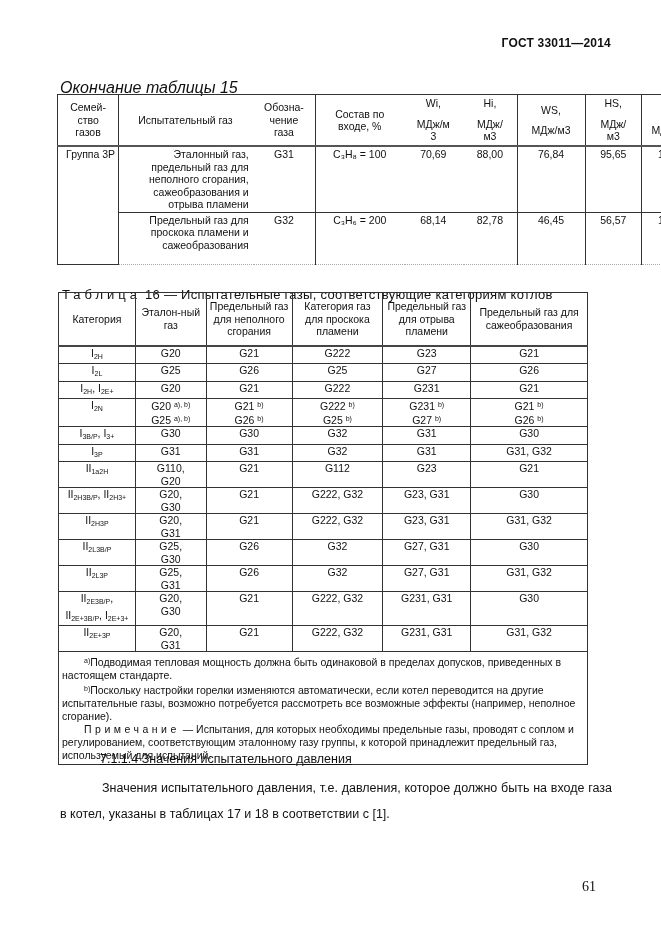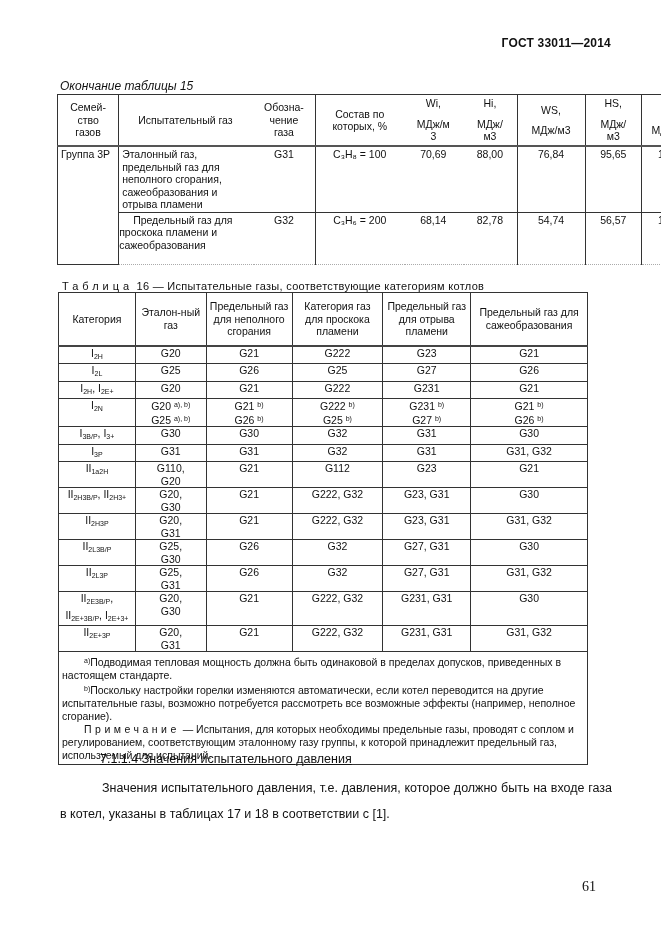--- a/index.html
+++ b/index.html
@@ -6,40 +6,40 @@
   body {
     width: 661px; height: 935px; position: relative; overflow: hidden;
     font-family: "Liberation Sans", "DejaVu Sans", sans-serif; color: #111;
   }
   .std-header {
     position: absolute; top: 36px; right: 50px;
     font-family: "Liberation Sans", sans-serif; font-weight: bold; font-size: 12px;
     letter-spacing: 0.2px;
   }
   .caption15 {
-    position: absolute; left: 60px; top: 79px; font-size: 12px; font-style: italic; text-align: right;
+    position: absolute; left: 60px; top: 79px; font-size: 16px; font-style: italic; text-align: right;
   }
   table { border-collapse: collapse; position: absolute; }
   td, th { font-weight: normal; }
 
   
   #t15 { left: 57px; top: 94px; width: 644px; font-size: 10.5px; }
   #t15 th, #t15 td { border: 1px solid #333; padding: 1px 3px; vertical-align: top; line-height: 12.5px; }
   #t15 thead th { border-bottom: 2px solid #555; vertical-align: middle; text-align: center; height: 48px; }
   #t15 .nolr { border-left-color: transparent; border-right-color: transparent; }
   #t15 .nol { border-left-color: transparent; }
   #t15 .nor { border-right-color: transparent; }
   #t15 tbody tr:last-child td { border-bottom: 1px dotted #aaa; }
   #t15 td.num { text-align: center; }
-  #t15 td.wrap { text-align: left; margin-top: 35px; }
+  #t15 td.wrap { text-align: right; margin-top: 35px; }
   .subhead { display: block; }
   .unitbot { display: block; margin-top: 8px; }
 
   .caption16 {
-    position: absolute; left: 62px; top: 280px; font-size: 11px; letter-spacing: 0.3px;
+    position: absolute; left: 62px; top: 287px; font-size: 13px; letter-spacing: 0.3px;
   }
   .spaced { letter-spacing: 4px; }
 
   
   #t16 { left: 58px; top: 292px; width: 530px; font-size: 10.5px; }
   #t16 th, #t16 td { border: 1px solid #333; padding: 0 3px; text-align: center; vertical-align: top; line-height: 12.5px; }
   #t16 thead th { vertical-align: middle; border-bottom: 2px solid #444; }
   #t16 thead th.nor { border-right: 1px dashed #bbb; }
   #t16 tbody td.nor { border-right: 1px dashed #ddd; }
   #t16 sub { font-size: 7px; vertical-align: -2px; }
@@ -82,21 +82,21 @@
         <span class="subhead">газов</span>
       </th>
       <th class="nor">Испытательный газ</th>
       <th class="nol">
         <span class="subhead">Обозна-</span>
         <span class="subhead">чение</span>
         <span class="subhead">газа</span>
       </th>
       <th class="nor">
         <span class="subhead">Состав по</span>
-        <span class="subhead">которых, %</span>
+        <span class="subhead">входе, %</span>
       </th>
       <th class="nolr">
         <span class="subhead">Wi,</span>
         <span class="unitbot">МДж/м</span>
         <span class="subhead">3</span>
       </th>
       <th class="nol">
         <span class="subhead">Hi,</span>
         <span class="unitbot">МДж/</span>
         <span class="subhead">м3</span>
@@ -127,21 +127,21 @@
       <td class="num">76,84</td>
       <td class="num">95,65</td>
       <td class="num">1,550</td>
     </tr>
     <tr style="height:52px">
       <td class="wrap nor indent" style="padding-left:0;text-indent:14px">Предельный газ для проскока пламени и сажеобразования</td>
       <td class="num nol">G32</td>
       <td class="num nor">C₃H₆ = 200</td>
       <td class="num nolr">68,14</td>
       <td class="num nol">82,78</td>
-      <td class="num">54,74</td>
+      <td class="num">46,45</td>
       <td class="num">56,57</td>
       <td class="num">1,476</td>
     </tr>
   </tbody>
 </table>
 
 <div class="caption16">
   <span class="spaced">Таблица</span>
   <span>16 — Испытательные газы, соответствующие категориям котлов</span>
 </div>

